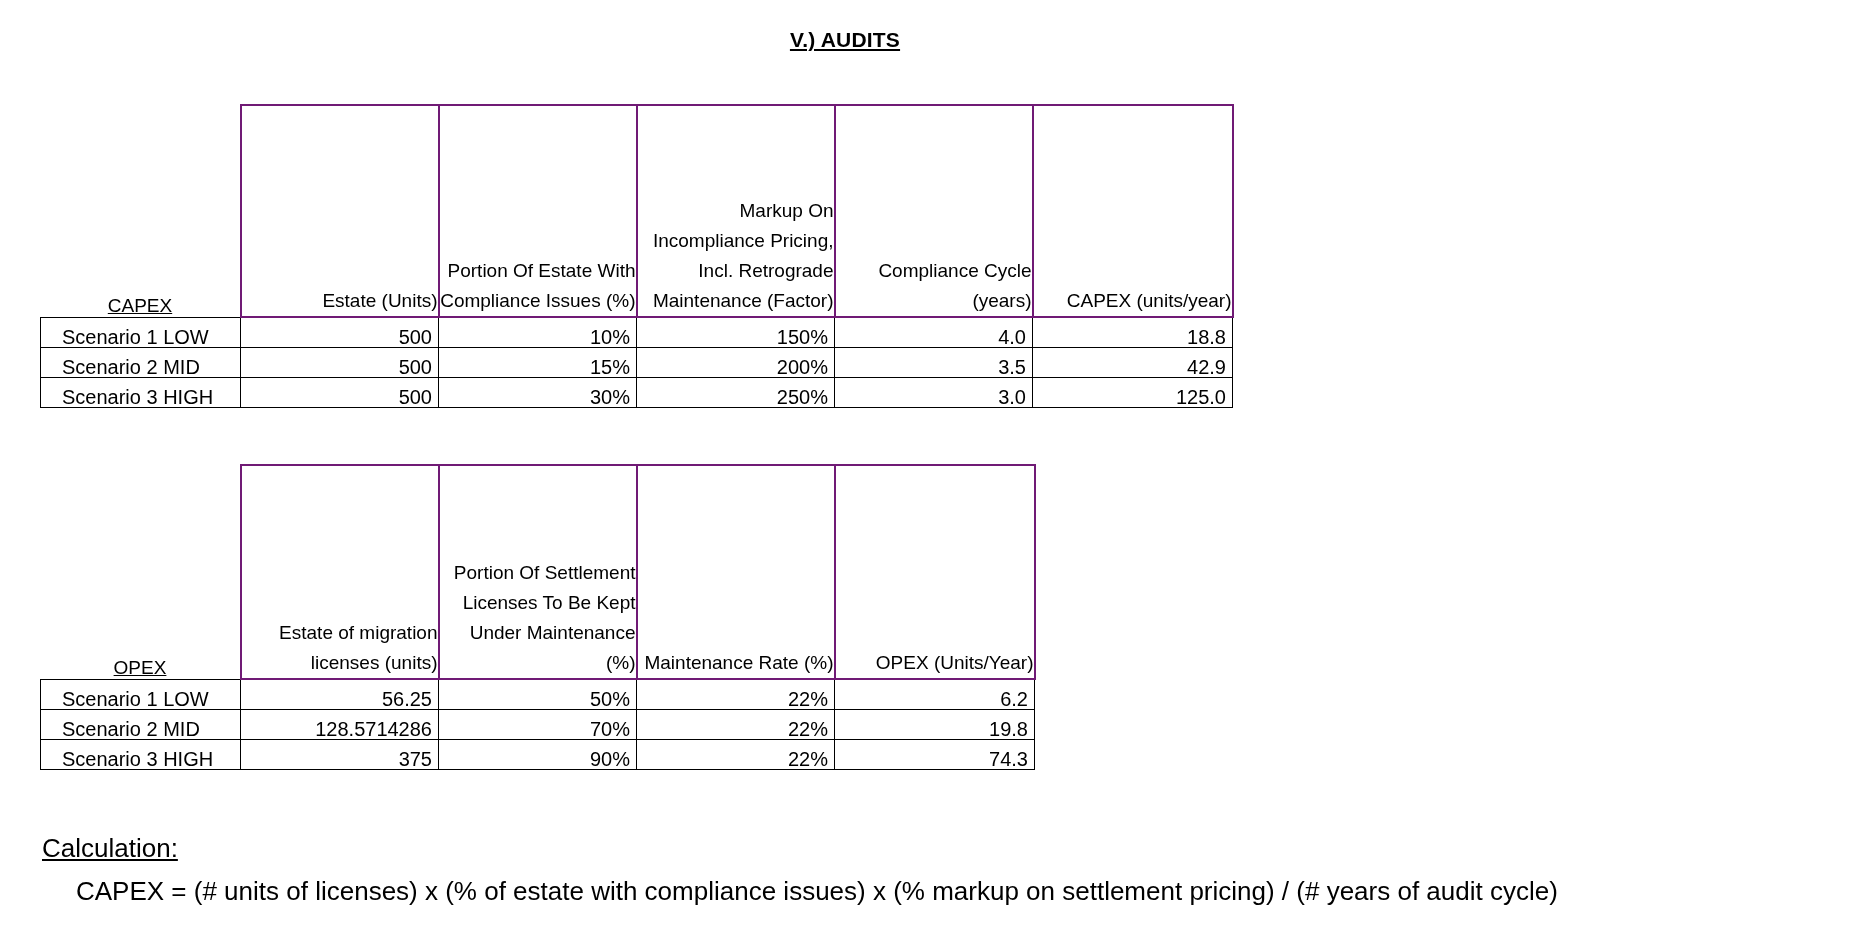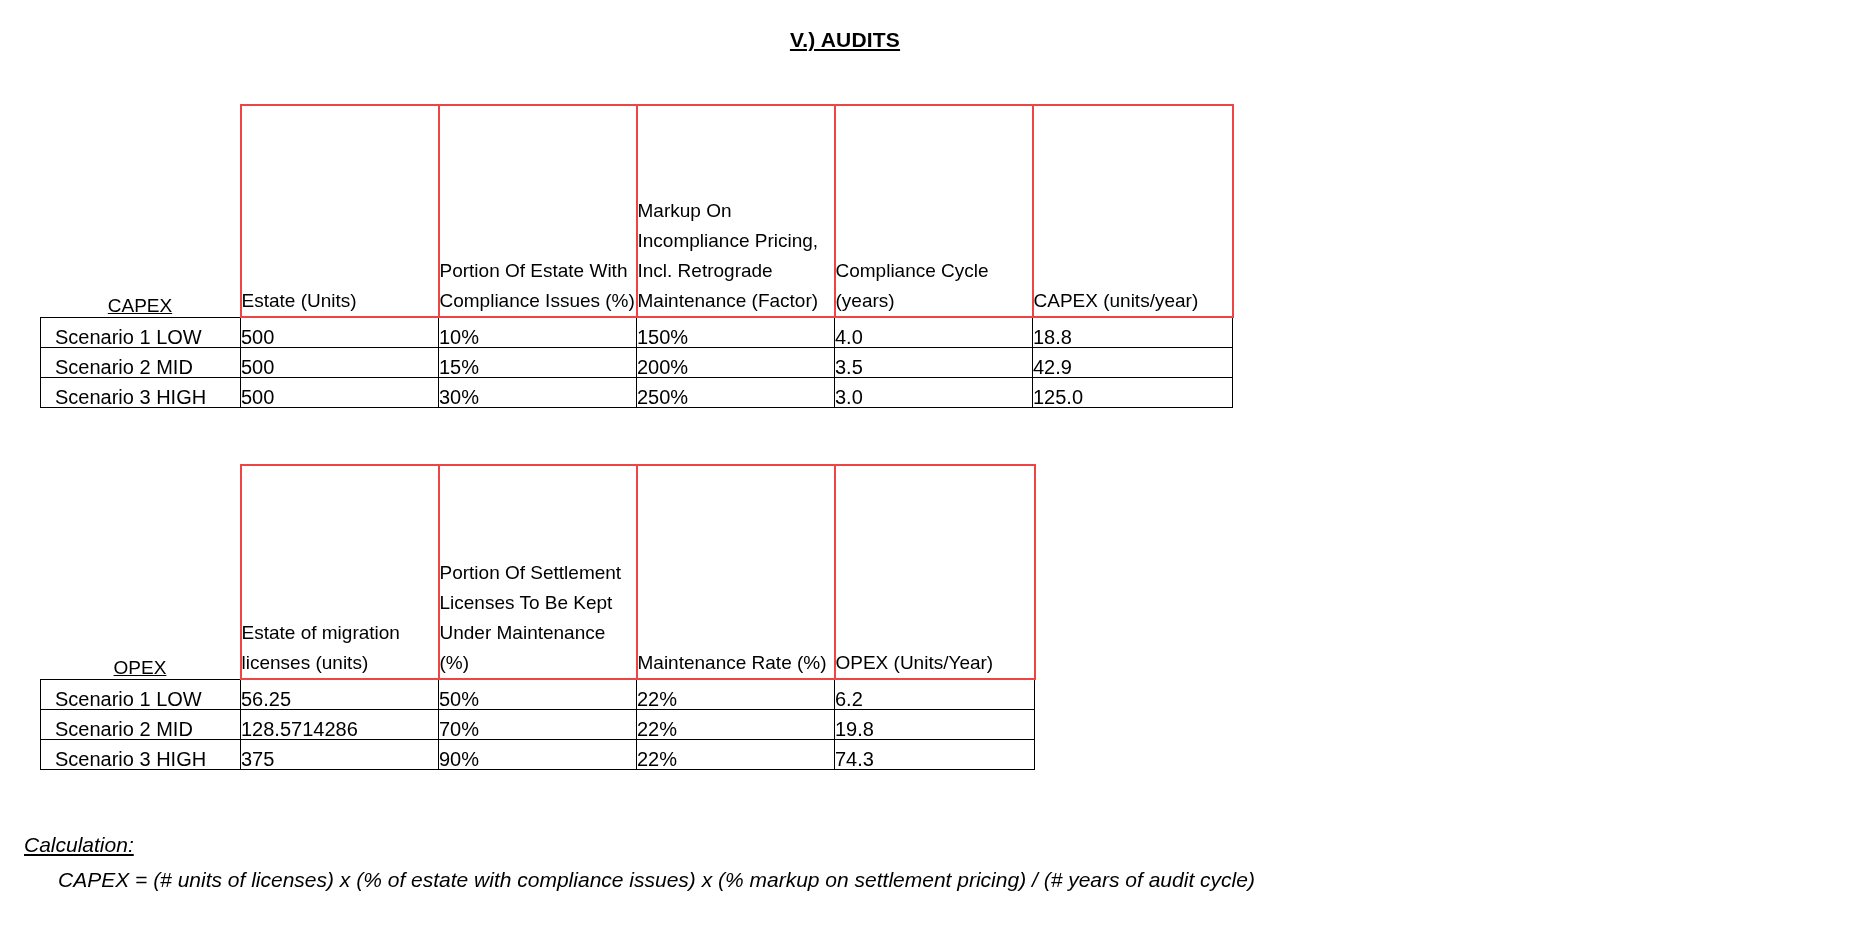--- a/index.html
+++ b/index.html
@@ -48,25 +48,25 @@
   }
   table.grid td, table.grid th {
     padding: 0;
     margin: 0;
     vertical-align: bottom;
     font-weight: normal;
   }
 
   
   .hdr {
-    border: 2px solid #ef4444;
+    border: 2px solid #701a75;
     font-weight: bold;
     font-size: 19px;
     line-height: 1.58;
-    text-align: left;
+    text-align: right;
     padding: 4px 7px 6px 7px;
     vertical-align: bottom;
     box-sizing: border-box;
   }
   
   .hdr-corner {
     border: none;
     font-weight: bold;
     font-size: 19px;
     text-align: center;
@@ -83,34 +83,33 @@
     border: 1.5px solid #000000;
     font-size: 20px;
     line-height: 1.0;
     padding: 5px 7px 6px 7px;
     height: 30px;
     box-sizing: border-box;
     white-space: nowrap;
   }
   .cell.label {
     text-align: left;
-    padding-left: 14px;
+    padding-left: 21px;
   }
   .cell.num {
-    text-align: left;
+    text-align: right;
     padding-right: 6px;
   }
 
   
   .notes {
     position: absolute;
-    left: 24px;
+    left: 42px;
     top: 828px;
-    font-size: 21px;
-    font-style: italic;
+    font-size: 26px;
     line-height: 1.58;
   }
   .notes .heading {
     text-decoration: underline;
     display: block;
     margin-bottom: 2px;
   }
   .notes .formula {
     display: block;
     white-space: nowrap;

